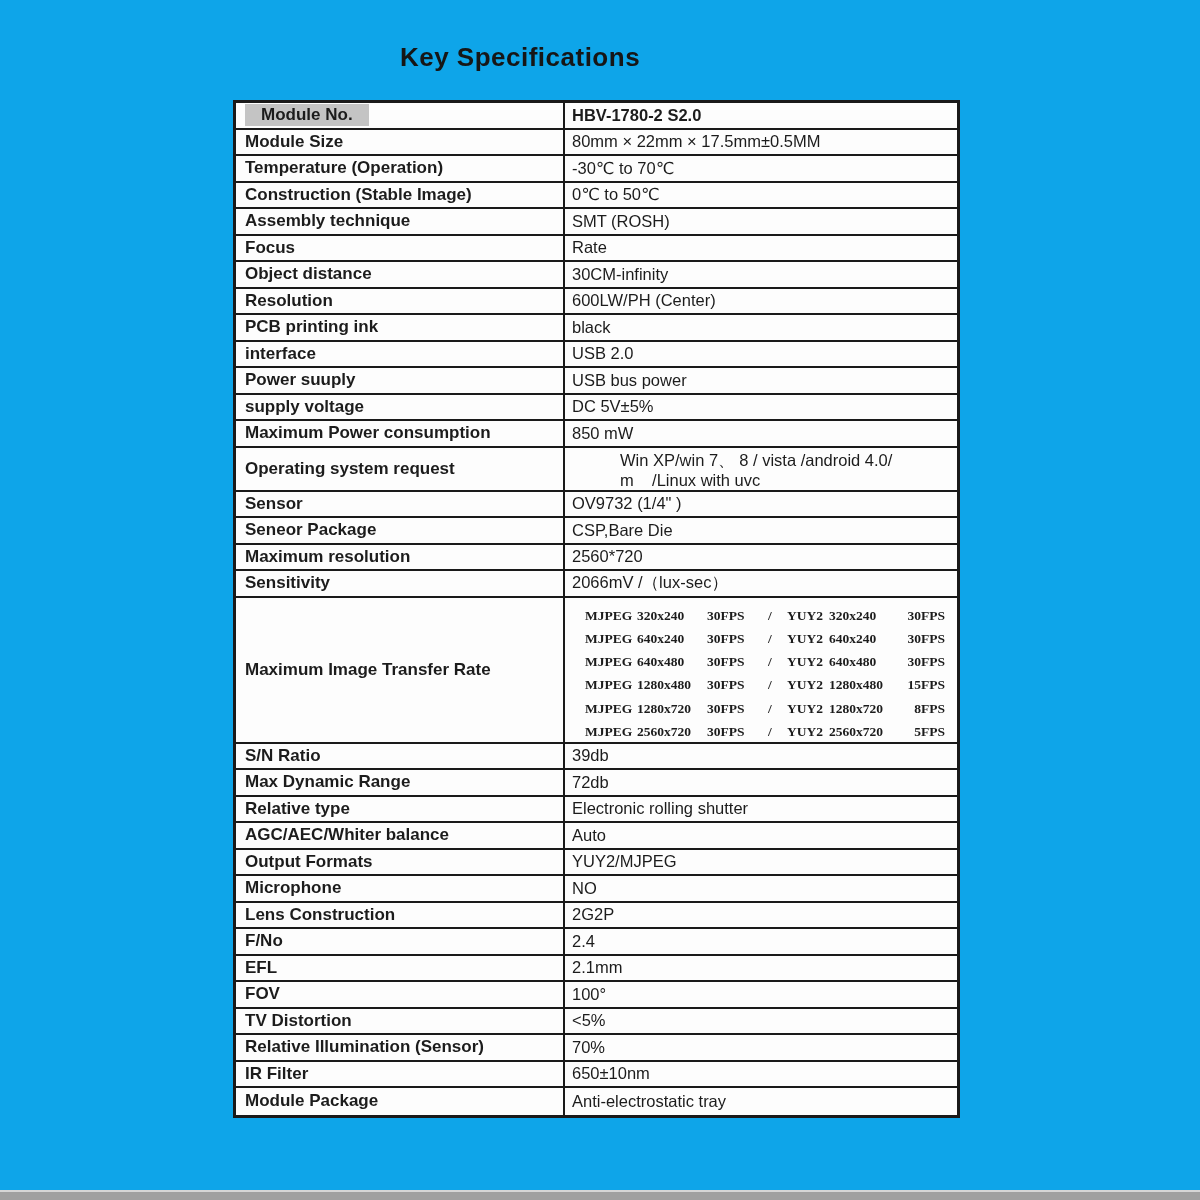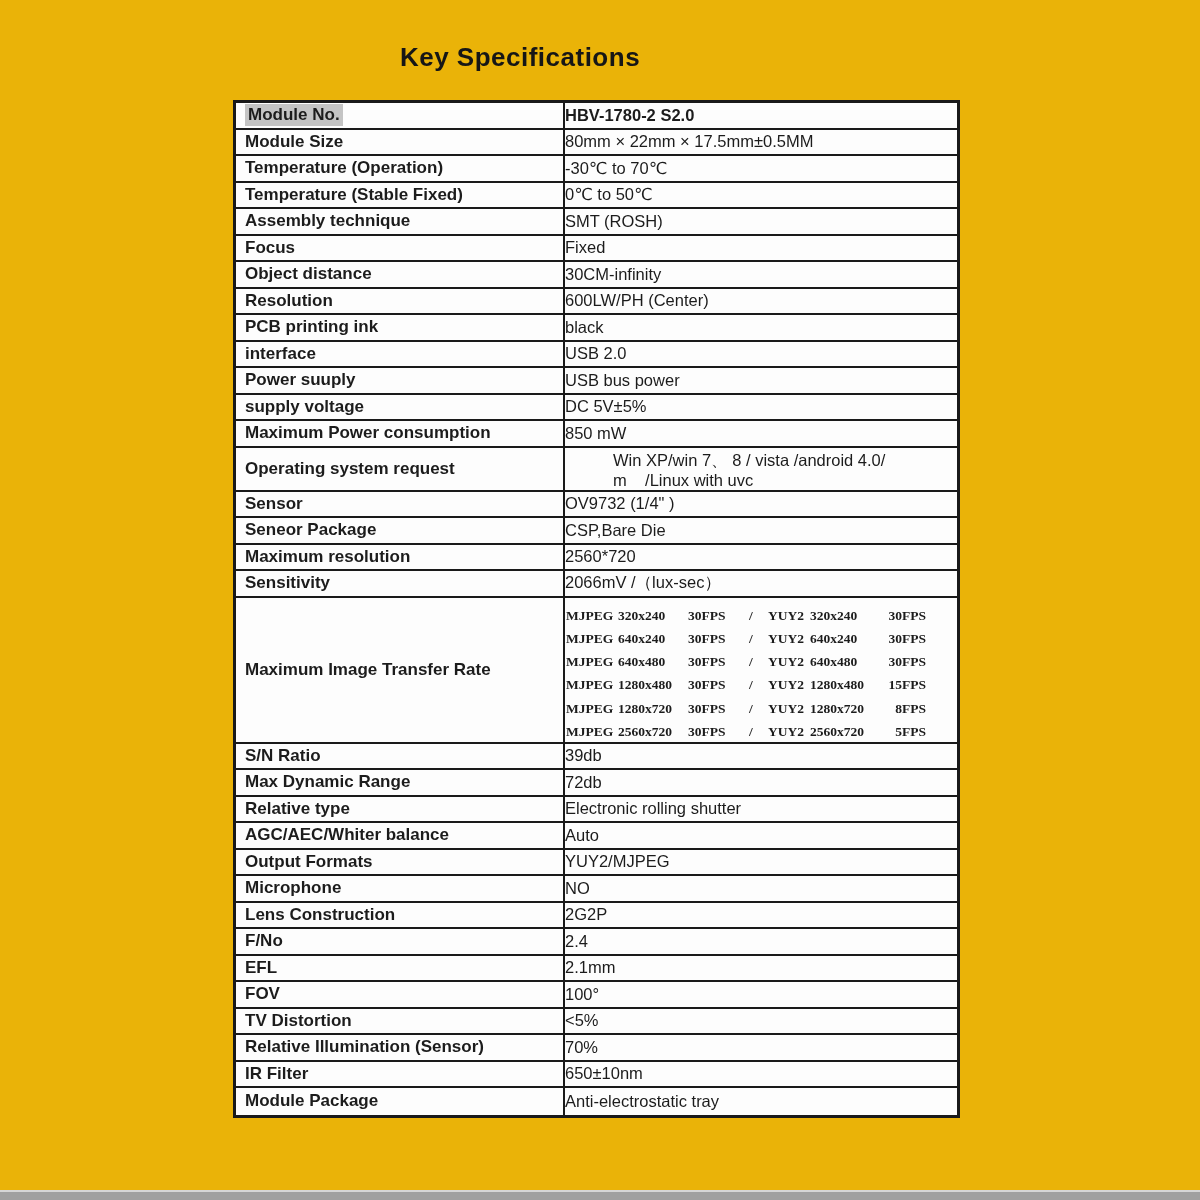--- a/index.html
+++ b/index.html
@@ -1,19 +1,19 @@
 <!DOCTYPE html>
 <html><head>
 <meta charset="utf-8">
 <style>
   html,body{margin:0;padding:0;}
   .page{
     position:relative;
     width:1200px;height:1200px;
-    background:#eab308;
+    background:#0ea5e9;
     overflow:hidden;
     font-family:"Liberation Sans","DejaVu Sans",sans-serif;
     color:#1c1c1c;
   }
   .title{
     position:absolute;top:42px;left:0;width:1040px;
     text-align:center;
     font-size:26px;font-weight:bold;letter-spacing:0.5px;
     color:#161616;
   }
@@ -37,34 +37,34 @@
     box-sizing:border-box;
     border-right:2px solid #1a1a1a;
     display:flex;align-items:center;
     padding-left:9px;
     font-weight:bold;font-size:17px;
     white-space:nowrap;overflow:visible;
   }
   .cv{
     flex:1;
     display:flex;align-items:center;
-    padding-right:4px;
+    padding-left:7px;padding-right:4px;
     font-size:16.5px;
   }
   .cv.wrap{
     display:block;
     line-height:20px;
     padding-top:2px;
     margin-left:48px;
   }
-  .hl{background:#c4c4c4;padding:1px 3px;}
+  .hl{background:#c4c4c4;padding:1px 16px;}
   .bold{font-weight:bold;}
   .cv.rates{
     display:block;
-    padding-top:6px;padding-left:1px;
+    padding-top:6px;padding-left:20px;
     font-family:"Liberation Serif","DejaVu Serif",serif;
     font-weight:bold;
     font-size:13.5px;
   }
   .rate-line{height:23.3px;line-height:23.3px;white-space:nowrap;}
   .rate-line .c{display:inline-block;vertical-align:top;}
   .c.f {width:52px;}
   .c.r {width:70px;}
   .c.p {width:46px;}
   .c.s {width:34px;text-align:center;}
@@ -94,30 +94,30 @@
     </div>
     <div class="row">
       <div class="cl">Module Size</div>
       <div class="cv">80mm × 22mm × 17.5mm±0.5MM</div>
     </div>
     <div class="row">
       <div class="cl">Temperature (Operation)</div>
       <div class="cv">-30℃ to 70℃</div>
     </div>
     <div class="row">
-      <div class="cl">Temperature (Stable Fixed)</div>
+      <div class="cl">Construction (Stable Image)</div>
       <div class="cv">0℃ to 50℃</div>
     </div>
     <div class="row">
       <div class="cl">Assembly technique</div>
       <div class="cv">SMT (ROSH)</div>
     </div>
     <div class="row">
       <div class="cl">Focus</div>
-      <div class="cv">Fixed</div>
+      <div class="cv">Rate</div>
     </div>
     <div class="row">
       <div class="cl">Object distance</div>
       <div class="cv">30CM-infinity</div>
     </div>
     <div class="row">
       <div class="cl">Resolution</div>
       <div class="cv">600LW/PH (Center)</div>
     </div>
     <div class="row">

